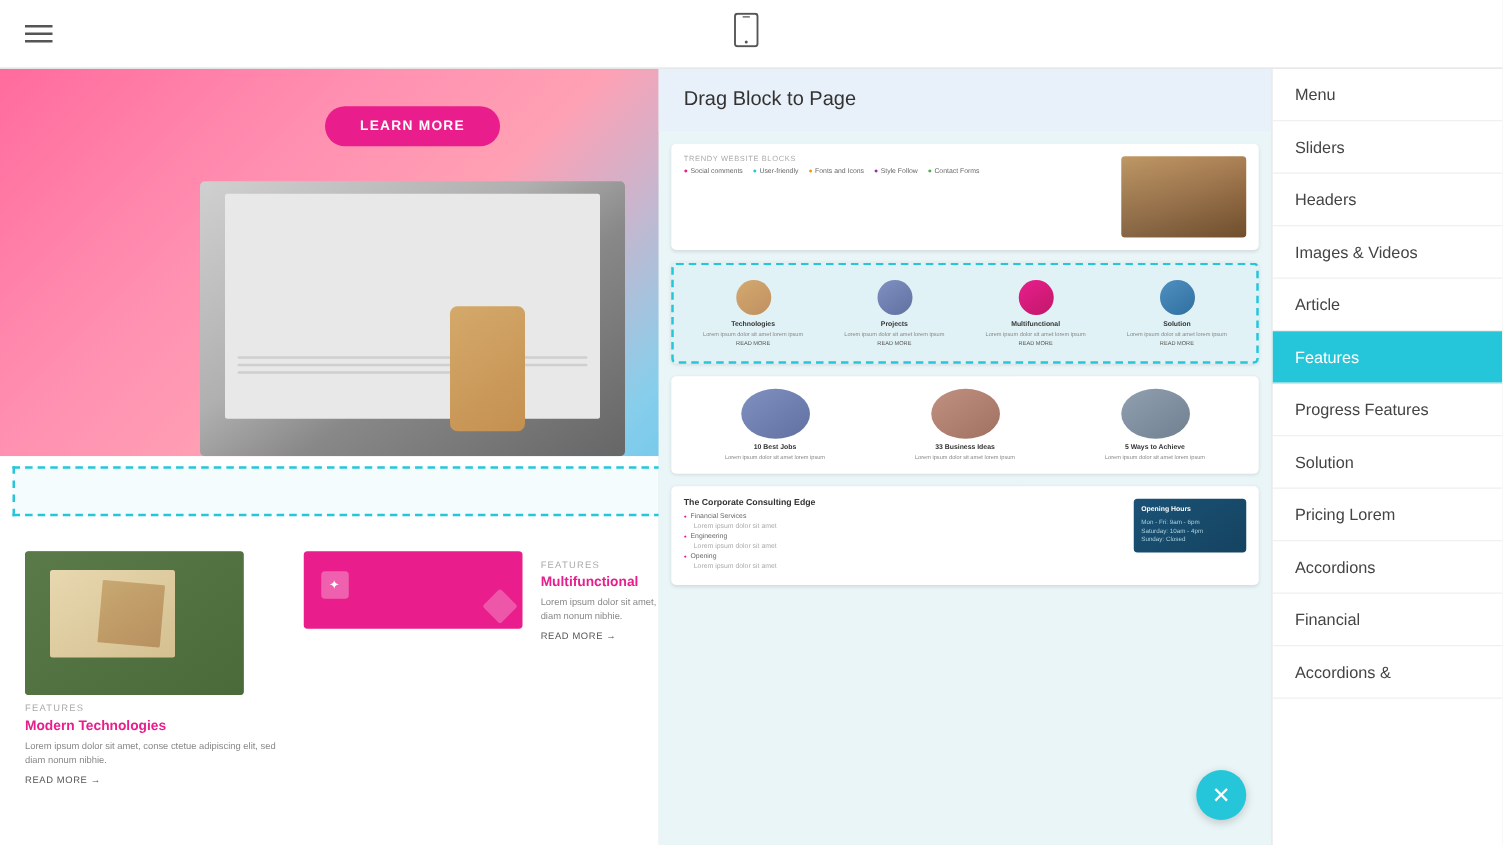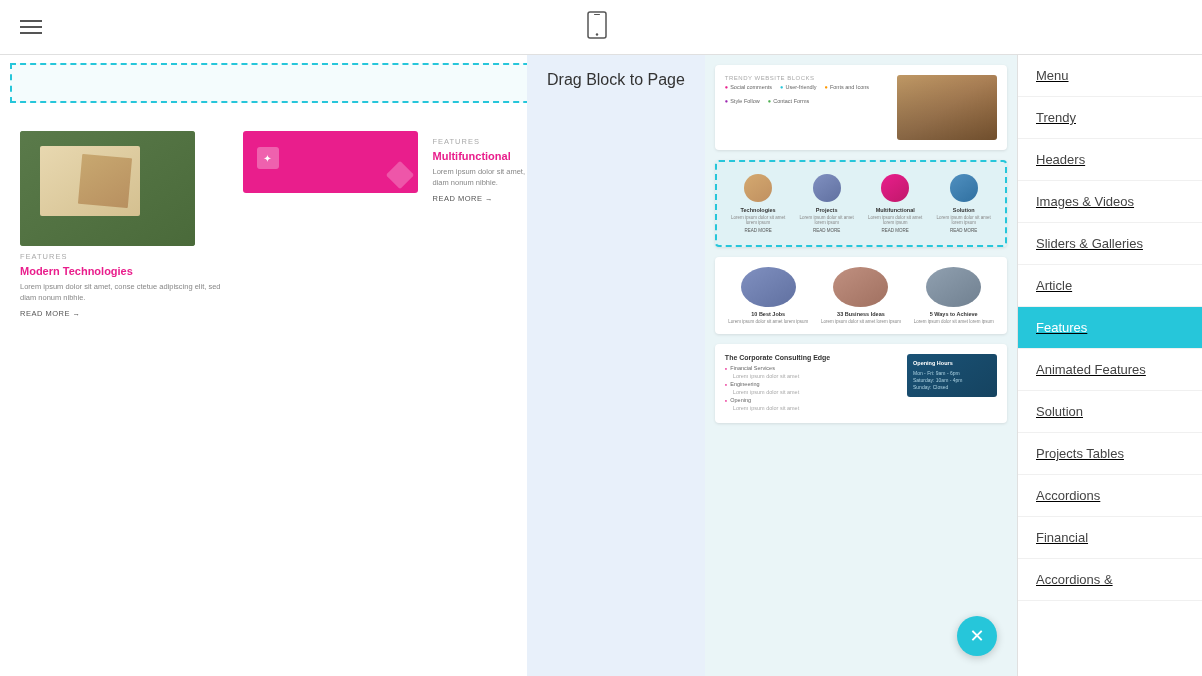--- a/index.html
+++ b/index.html
@@ -216,21 +216,21 @@
       gap: 3px;
       cursor: pointer;
     }
 
     
     .drag-panel {
       width: 490px;
       background: #eaf5f7;
       border: none;
       display: flex;
-      flex-direction: row;
+      flex-direction: column;
       position: relative;
       flex-shrink: 0;
     }
 
     
     .drag-panel-header {
       background: #e8f0fa;
       padding: 16px 20px;
       font-size: 16px;
       font-weight: 500;
@@ -334,21 +334,20 @@
     .consulting-right-title { font-size: 5.5px; font-weight: bold; color: #fff; margin-bottom: 4px; }
     .consulting-hours { font-size: 5px; color: #aad0e0; line-height: 1.4; }
 
     
     .right-sidebar {
       width: 185px;
       background: #fff;
       border-left: 1px solid #e0e0e0;
       overflow-y: auto;
       flex-shrink: 0;
-      text-decoration: underline;
     }
     .right-sidebar::-webkit-scrollbar { width: 6px; }
     .right-sidebar::-webkit-scrollbar-track { background: #f0f0f0; }
     .right-sidebar::-webkit-scrollbar-thumb { background: #ccc; }
 
     .sidebar-item {
       padding: 13px 18px;
       font-size: 13px;
       color: #444;
       cursor: pointer;
@@ -401,20 +400,35 @@
     </svg>
   </div>
   <div style="width:30px"></div>
 </div>
 
 <div class="main-layout">
 
   <div class="canvas-area">
     <div class="canvas-content">
 
+      <div class="hero-section">
+        <div class="hero-bg"></div>
+        <button class="hero-learn-more">LEARN MORE</button>
+        <div class="hero-laptop-img">
+          <div class="hero-laptop-screen">
+
+            <div style="position:absolute;bottom:10px;left:10px;right:10px;height:40px;display:flex;flex-direction:column;gap:4px;opacity:0.4;">
+              <div style="background:#aaa;height:2px;border-radius:1px;"></div>
+              <div style="background:#aaa;height:2px;border-radius:1px;"></div>
+              <div style="background:#aaa;height:2px;border-radius:1px;width:70%;"></div>
+            </div>
+          </div>
+          <div class="hero-phone-img"></div>
+        </div>
+      </div>
 
       <div class="drop-zone-bar"></div>
 
       <div class="features-section">
         <div class="features-grid">
 
           <div style="display:flex;flex-direction:column;gap:6px;">
             <div class="feature-card-img">
               <div style="position:absolute;inset:0;background:linear-gradient(145deg,#5a7a4a,#4a6a3a);"></div>
               <div style="position:absolute;top:15px;left:20px;width:100px;height:70px;background:linear-gradient(145deg,#e8d8b0,#d4c090);border-radius:2px;"></div>
@@ -548,45 +562,42 @@
     </div>
 
     <div class="close-fab">✕</div>
   </div>
 
   <div class="right-sidebar">
     <div class="sidebar-item">
       <span>Menu</span>
     </div>
     <div class="sidebar-item">
-      <span>Trendy</span>
+      <span>Sliders</span>
     </div>
     <div class="sidebar-item">
       <span>Headers</span>
     </div>
     <div class="sidebar-item">
       <span>Images &amp; Videos</span>
-    </div>
-    <div class="sidebar-item">
-      <span>Sliders &amp; Galleries</span>
     </div>
     <div class="sidebar-item">
       <span>Article</span>
     </div>
     <div class="sidebar-item active">
       <span>Features</span>
     </div>
     <div class="sidebar-item">
-      <span>Animated Features</span>
+      <span>Progress Features</span>
     </div>
     <div class="sidebar-item">
       <span>Solution</span>
     </div>
     <div class="sidebar-item">
-      <span>Projects Tables</span>
+      <span>Pricing Lorem</span>
     </div>
     <div class="sidebar-item">
       <span>Accordions</span>
     </div>
     <div class="sidebar-item">
       <span>Financial</span>
     </div>
     <div class="sidebar-item">
       <span>Accordions &amp;</span>
     </div>

